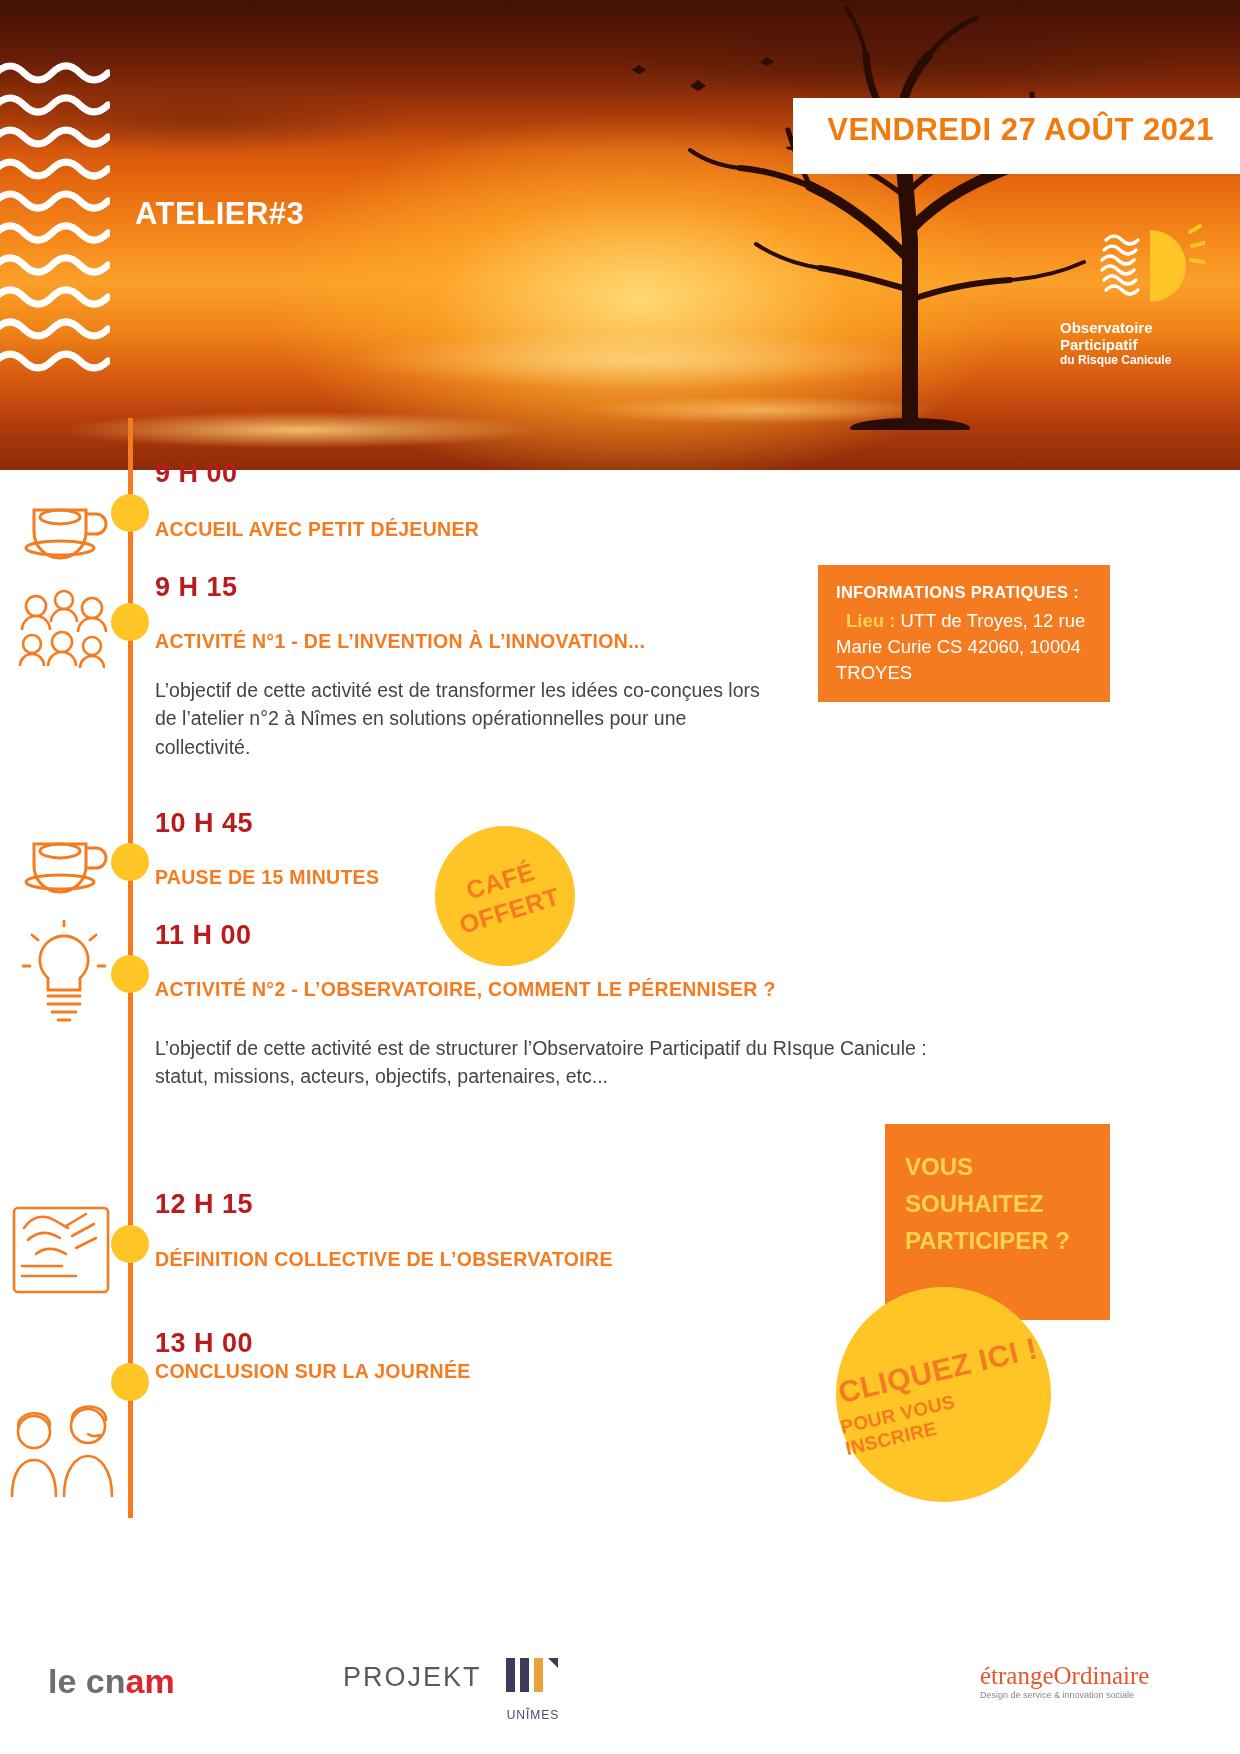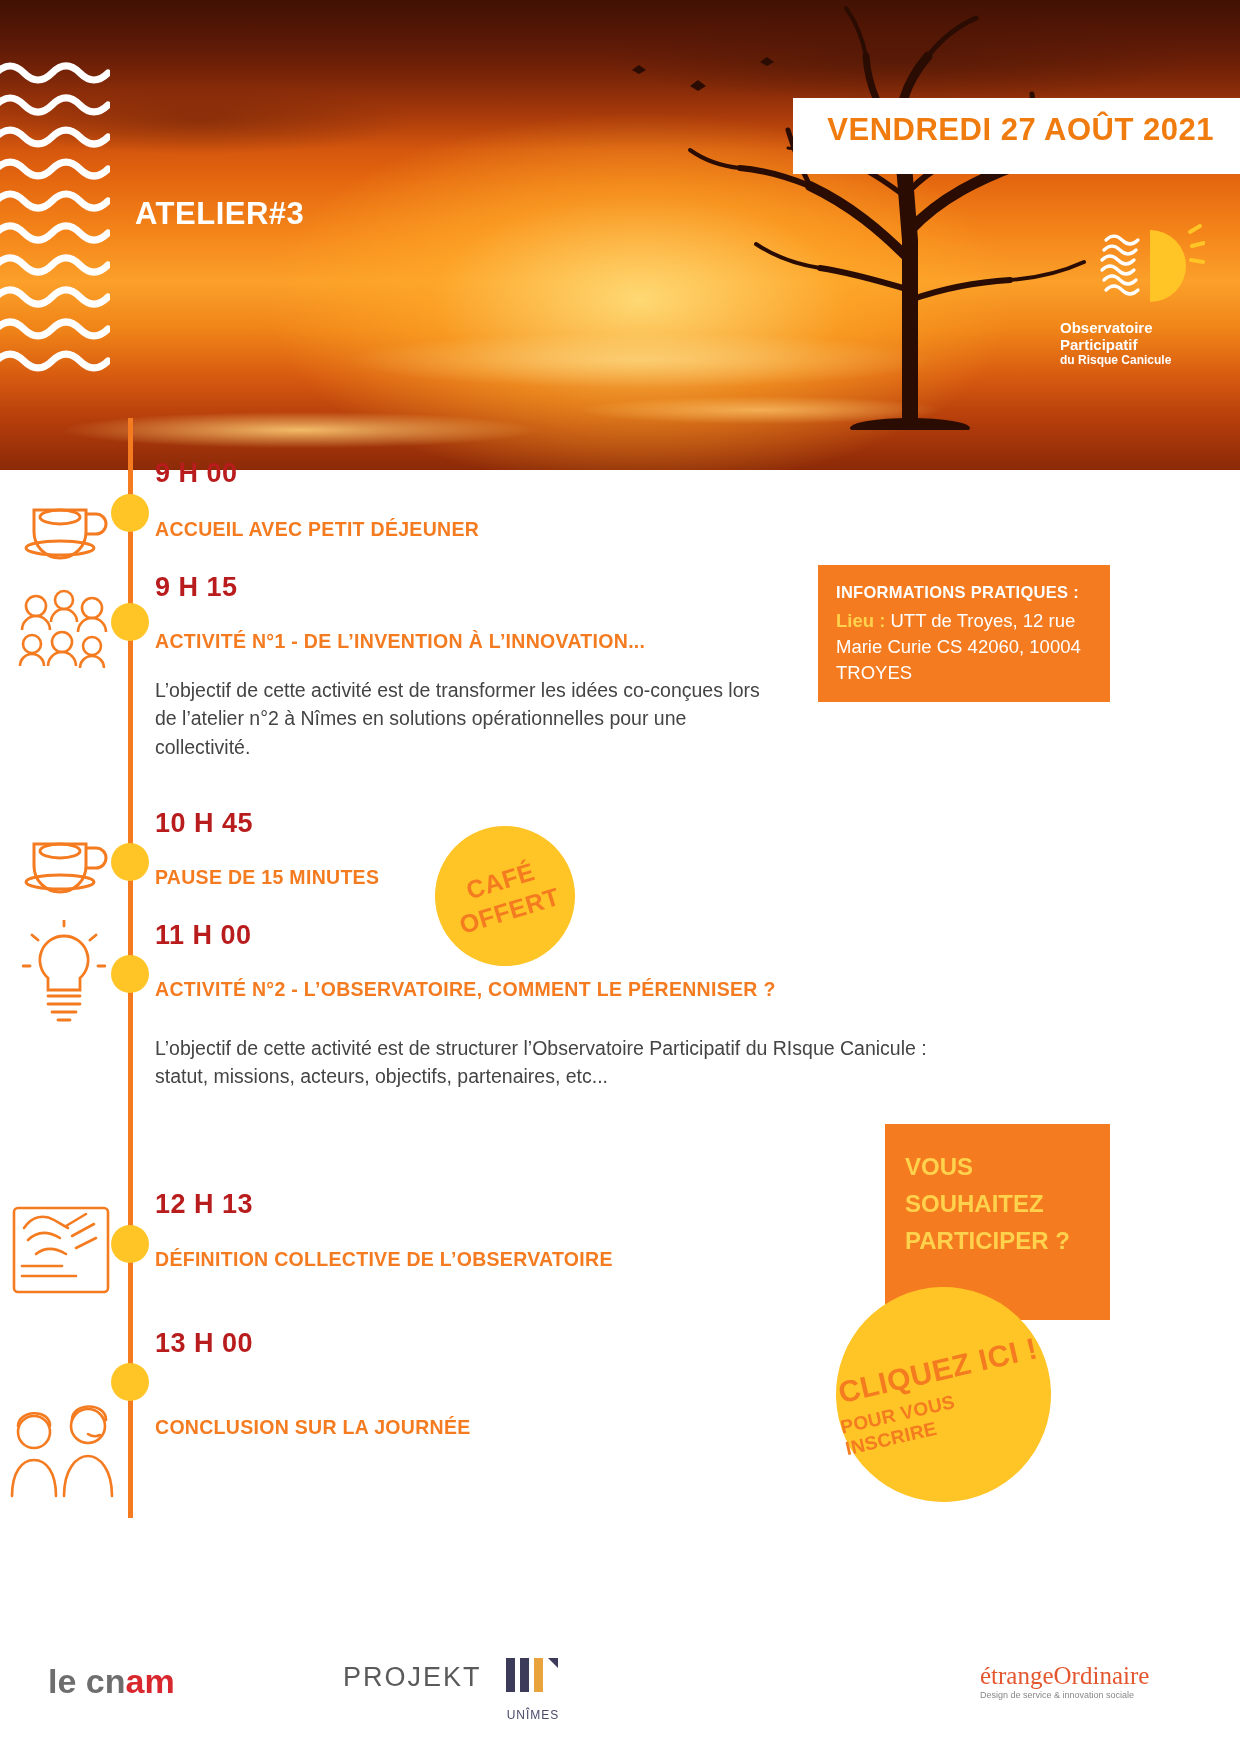--- a/index.html
+++ b/index.html
@@ -92,21 +92,21 @@
     position:absolute; color:#444; font-size:19.5px; line-height:1.45; width:790px;
   }
   .t-icon { position:absolute; }
 
   
   .info-box {
     position:absolute; left:818px; top:565px; width:292px; padding:16px 18px;
     background:#f47b20; color:#ffffff; font-size:18.5px; line-height:1.4;
   }
   .info-box .info-head { font-weight:bold; font-size:16.5px; letter-spacing:.3px; margin-bottom:4px;}
-  .info-box .lieu { color:#ffd24d; font-weight:bold; }
+  .info-box .lieu { color:#ffd24d; font-weight:bold;margin-left:10px; }
 
   .participate-box {
     position:absolute; left:885px; top:1124px; width:225px; height:196px;
     background:#f47b20; color:#ffd24d; font-weight:bold; font-size:24px;
     padding:24px 20px; line-height:1.55;
   }
 
   .cafe-badge {
     position:absolute; left:435px; top:826px; width:140px; height:140px; border-radius:50%;
     background:#ffc425; color:#f47b20; font-weight:bold; font-size:25px;
@@ -284,37 +284,37 @@
   <g stroke="#f47b20" stroke-width="2.6" fill="none" stroke-linecap="round">
     <rect x="8" y="12" width="94" height="84" rx="4"></rect>
     <path d="M18 32 c8 -12 20 -14 30 -8 l14 8"></path>
     <path d="M22 44 c10 -10 22 -8 32 -2"></path>
     <path d="M30 58 c10 -8 20 -6 30 0"></path>
     <path d="M60 30 l20 -12 M66 40 l22 -12 M70 52 l20 -10"></path>
     <path d="M16 70 h40 M16 80 h54"></path>
   </g>
 </svg>
 <div class="dot" style="top:1225px;"></div>
-<div class="t-time" style="left:155px; top:1189px;">12 H 13</div>
+<div class="t-time" style="left:155px; top:1189px;">12 H 15</div>
 <div class="t-title" style="left:155px; top:1248px;">DÉFINITION COLLECTIVE DE L’OBSERVATOIRE</div>
 
 <svg class="t-icon" style="left:4px; top:1396px;" width="130" height="110" viewBox="0 0 130 110">
   <g stroke="#f47b20" stroke-width="2.6" fill="none" stroke-linecap="round">
     <circle cx="30" cy="36" r="16"></circle>
     <path d="M14 30 c0 -16 32 -18 32 0"></path>
     <path d="M8 100 c0 -24 10 -36 22 -36 s22 12 22 36"></path>
     <circle cx="84" cy="30" r="17"></circle>
     <path d="M68 24 c0 -18 34 -18 34 0"></path>
     <path d="M60 100 c0 -26 12 -40 24 -40 s24 14 24 40"></path>
     <path d="M84 38 q6 4 12 1"></path>
   </g>
 </svg>
 <div class="dot" style="top:1363px;"></div>
 <div class="t-time" style="left:155px; top:1328px;">13 H 00</div>
-<div class="t-title" style="left:155px; top:1416px;">CONCLUSION SUR LA JOURNÉE</div>
+<div class="t-title" style="left:155px; top:1360px;">CONCLUSION SUR LA JOURNÉE</div>
 
 <div class="info-box">
   <div class="info-head">INFORMATIONS PRATIQUES :</div>
   <div>
     <span class="lieu">Lieu :</span><span> UTT de Troyes, 12 rue Marie Curie CS 42060, 10004 TROYES</span>
   </div>
 </div>
 
 <div class="participate-box">
   <div>VOUS</div>

